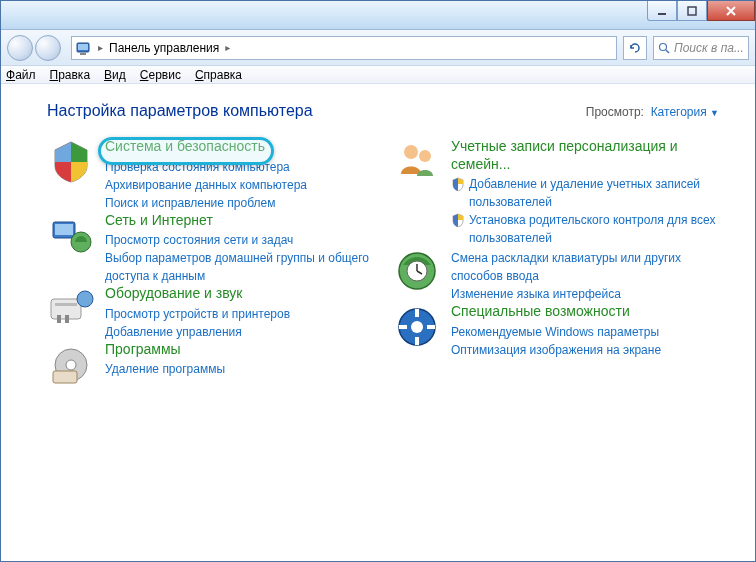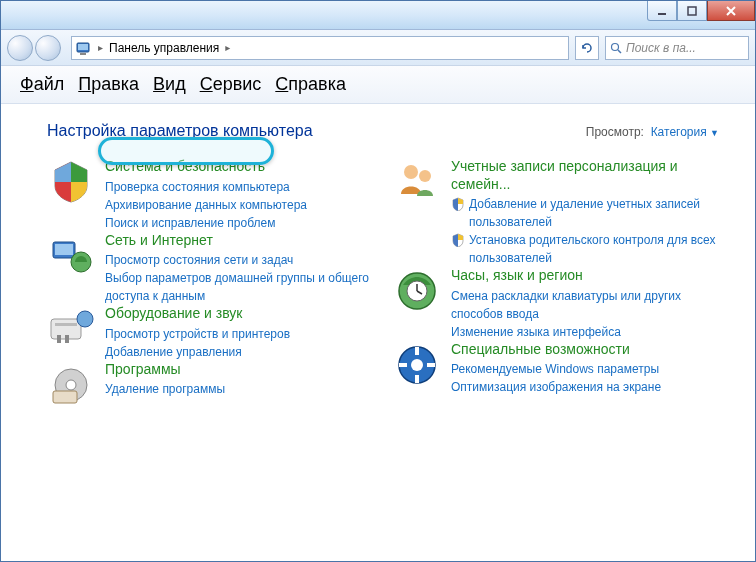--- a/index.html
+++ b/index.html
@@ -12,23 +12,23 @@
 .tbtn.min { border-bottom-left-radius: 3px; }
 .addressbar { height: 36px; background: linear-gradient(to bottom, #f2f7fd, #dce9f7); display: flex; align-items: center; padding: 0 6px; gap: 6px; border-bottom: 1px solid #c8d6e8; }
 .navcircles { width: 58px; height: 28px; position: relative; }
 .navcircle { width: 26px; height: 26px; border-radius: 50%; background: radial-gradient(circle at 30% 30%, #fdfdff, #d0def0 60%, #a7c0dc); border: 1px solid #8fa9c8; position: absolute; top: 1px; }
 .navcircle.back { left: 0; }
 .navcircle.fwd { left: 28px; }
 .breadcrumb { flex: 1; height: 24px; background: #fff; border: 1px solid #9db4d1; display: flex; align-items: center; padding: 0 4px; gap: 4px; font-size: 12px; }
 .breadcrumb .cp-icon { width: 16px; height: 16px; display: inline-block; }
 .breadcrumb .arrow { color: #666; font-size: 10px; padding: 0 2px; }
 .refresh { width: 24px; height: 24px; border: 1px solid #9db4d1; background: #fff; display: flex; align-items: center; justify-content: center; color: #2a5ea0; font-weight: bold; font-size: 13px; }
-.searchbox { width: 144px; height: 24px; border: 1px solid #9db4d1; background: #fff; display: flex; align-items: center; padding: 0 4px; color: #888; font-style: italic; gap: 4px; }
+.searchbox { width: 96px; height: 24px; border: 1px solid #9db4d1; background: #fff; display: flex; align-items: center; padding: 0 4px; color: #888; font-style: italic; gap: 4px; }
 .searchbox svg { flex-shrink: 0; }
-.menubar { height: 38px; background: linear-gradient(to bottom, #fbfcfe, #eef3fa); border-bottom: 1px solid #d6e0ee; display: flex; align-items: center; padding: 0 19px; gap: 14px; font-size: 18px; }
+.menubar { height: 18px; background: linear-gradient(to bottom, #fbfcfe, #eef3fa); border-bottom: 1px solid #d6e0ee; display: flex; align-items: center; padding: 0 5px; gap: 14px; font-size: 12px; }
 .menubar span { text-decoration: underline; text-decoration-color: transparent; }
 .menubar span::first-letter { text-decoration: underline; }
 .content { padding: 18px 36px 10px 46px; height: calc(100% - 29px - 36px - 22px); overflow: hidden; }
 .header-row { display: flex; justify-content: space-between; align-items: baseline; margin-bottom: 18px; }
 .page-title { color: #003399; font-size: 16px; font-weight: normal; }
 .viewby { font-size: 12px; color: #555; }
 .viewby a { color: #1a6fc4; text-decoration: none; }
 .viewby .caret { color: #1a6fc4; font-size: 9px; }
 .categories { display: flex; gap: 20px; }
 .col { flex: 1; display: flex; flex-direction: column; }
@@ -218,21 +218,20 @@
               </div>
             </div>
           </div>
           <div class="cat">
             <div class="cat-icon">
               <svg width="48" height="48" viewBox="0 0 48 48">
                 <use href="#ic-clock"></use>
               </svg>
             </div>
             <div class="cat-body">
-              <div class="cat-title"><a href="#" id="cat-clock">Часы, язык и регион</a></div>
               <div class="sublinks">
                 <div class="line">
                   <a href="#">Смена раскладки клавиатуры или других способов ввода</a>
                 </div>
                 <div class="line">
                   <a href="#">Изменение языка интерфейса</a>
                 </div>
               </div>
             </div>
           </div>

